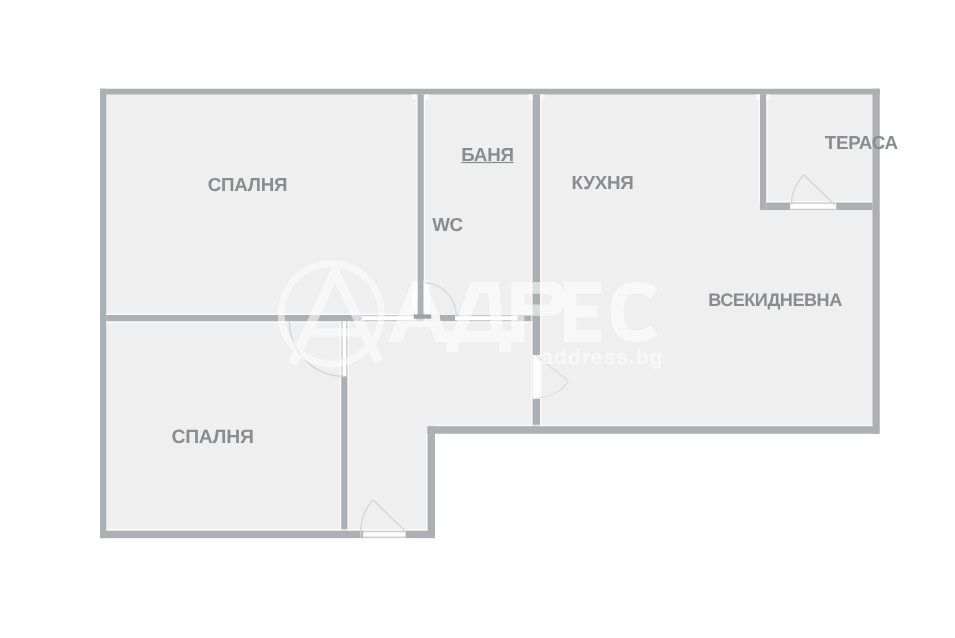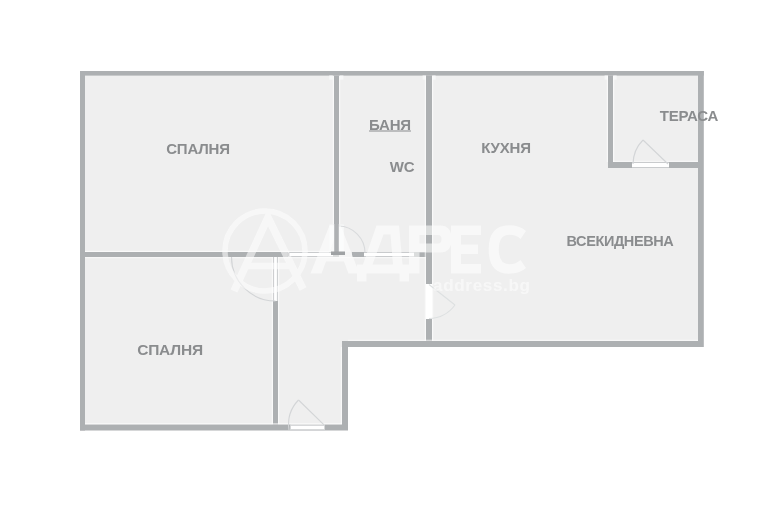--- a/index.html
+++ b/index.html
@@ -152,22 +152,22 @@
 
   <rect x="331" y="251.5" width="14" height="3.5" fill="#9fa2a4"></rect>
 
   <text x="433" y="291" opacity="0.52" fill="#ffffff" font-family="Liberation Sans, sans-serif" font-size="17" font-weight="bold" letter-spacing="0.7">address.bg</text>
 </svg>
 
 <div class="lbl" style="left:198px;top:148px;">СПАЛНЯ</div>
 
 <div class="lbl" style="left:390px;top:124px;text-decoration:underline;">БАНЯ</div>
 
-<div class="lbl" style="left:358px;top:166px;margin-left:44px;">WC</div>
+<div class="lbl" style="left:358px;top:180px;">WC</div>
 
-<div class="lbl" style="left:506px;top:147px;">КУХНЯ</div>
+<div class="lbl" style="left:482px;top:147px;">КУХНЯ</div>
 
 <div class="lbl" style="left:649px;top:115px;margin-left:40px;">ТЕРАСА</div>
 
 <div class="lbl" style="left:608px;top:241px;font-size:14.5px;letter-spacing:-0.4px;padding-left:24px;">ВСЕКИДНЕВНА</div>
 
 <div class="lbl" style="left:170px;top:350px;font-size:15.5px;">СПАЛНЯ</div>
 </div>
 
 </body></html>

